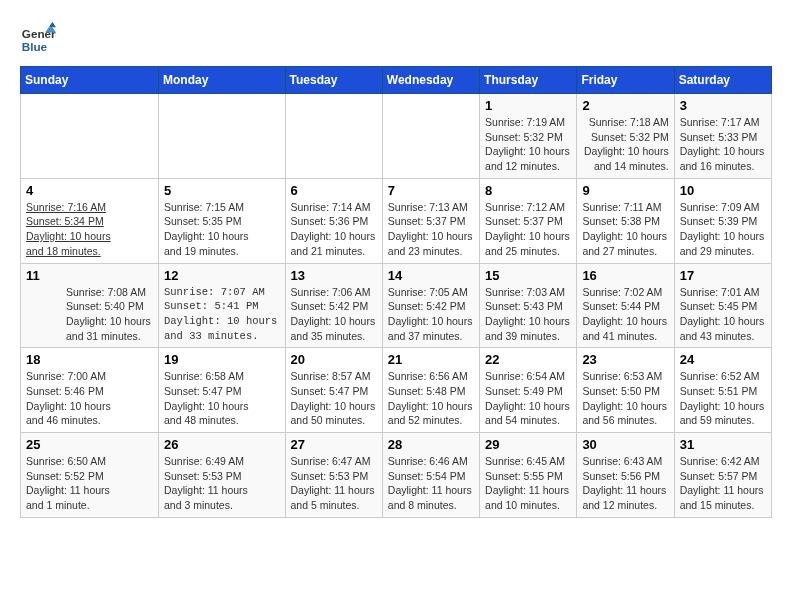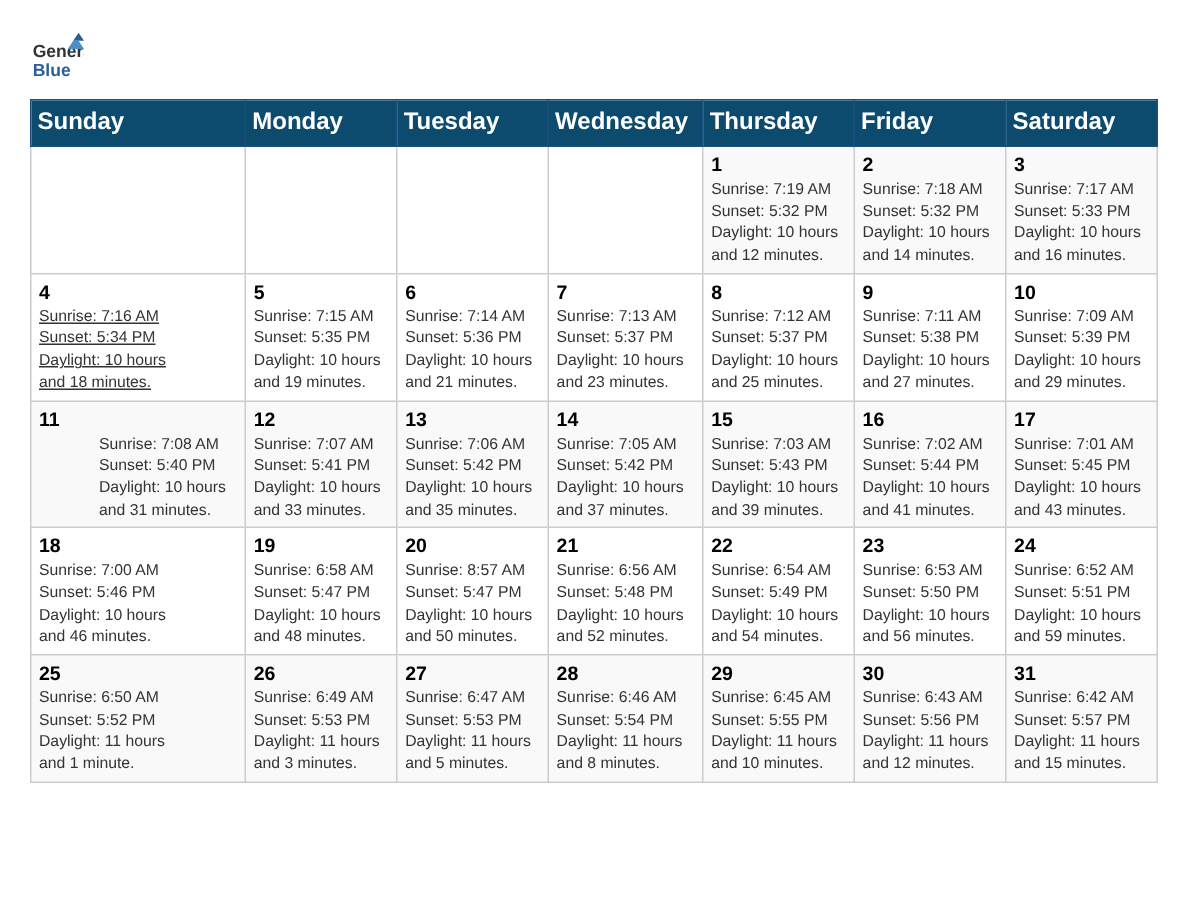--- a/index.html
+++ b/index.html
@@ -36,25 +36,25 @@
     .subtitle {
       font-size: 16px;
       color: #555;
     }
     table {
       width: 100%;
       border-collapse: collapse;
       font-size: 11px;
     }
     thead tr th {
-      background: #0c4a6e;
+      background: #1d4ed8;
       color: #fff;
       padding: 6px 4px;
       text-align: left;
-      font-size: 16px;
+      font-size: 12px;
       border: 1px solid #1a4f80;
     }
     tbody tr td {
       border: 1px solid #ccc;
       padding: 4px 5px;
       vertical-align: top;
       min-height: 70px;
       height: 80px;
       background: #fff;
     }
@@ -109,21 +109,21 @@
         <td class="empty-cell"></td>
         <td>
           <div class="day-number">1</div>
           <div class="day-info" style="white-space: pre-line;">Sunrise: 7:19 AM
 Sunset: 5:32 PM
 Daylight: 10 hours
 and 12 minutes.</div>
         </td>
         <td>
           <div class="day-number">2</div>
-          <div class="day-info" style="white-space: pre-line;">Sunrise: 7:18 AM
+          <div class="day-info" style="white-space: pre-line; text-align: right;">Sunrise: 7:18 AM
 Sunset: 5:32 PM
 Daylight: 10 hours
 and 14 minutes.</div>
         </td>
         <td>
           <div class="day-number">3</div>
           <div class="day-info" style="white-space: pre-line;">Sunrise: 7:17 AM
 Sunset: 5:33 PM
 Daylight: 10 hours
 and 16 minutes.</div>
@@ -183,21 +183,21 @@
       <tr>
         <td>
           <div class="day-number">11</div>
           <div class="day-info" style="white-space: pre-line; margin-left: 40px;">Sunrise: 7:08 AM
 Sunset: 5:40 PM
 Daylight: 10 hours
 and 31 minutes.</div>
         </td>
         <td>
           <div class="day-number">12</div>
-          <div class="day-info" style="white-space: pre-line;">Sunrise: 7:07 AM
+          <div class="day-info" style="white-space: pre-line; font-family: Liberation Mono, monospace;">Sunrise: 7:07 AM
 Sunset: 5:41 PM
 Daylight: 10 hours
 and 33 minutes.</div>
         </td>
         <td>
           <div class="day-number">13</div>
           <div class="day-info" style="white-space: pre-line;">Sunrise: 7:06 AM
 Sunset: 5:42 PM
 Daylight: 10 hours
 and 35 minutes.</div>

